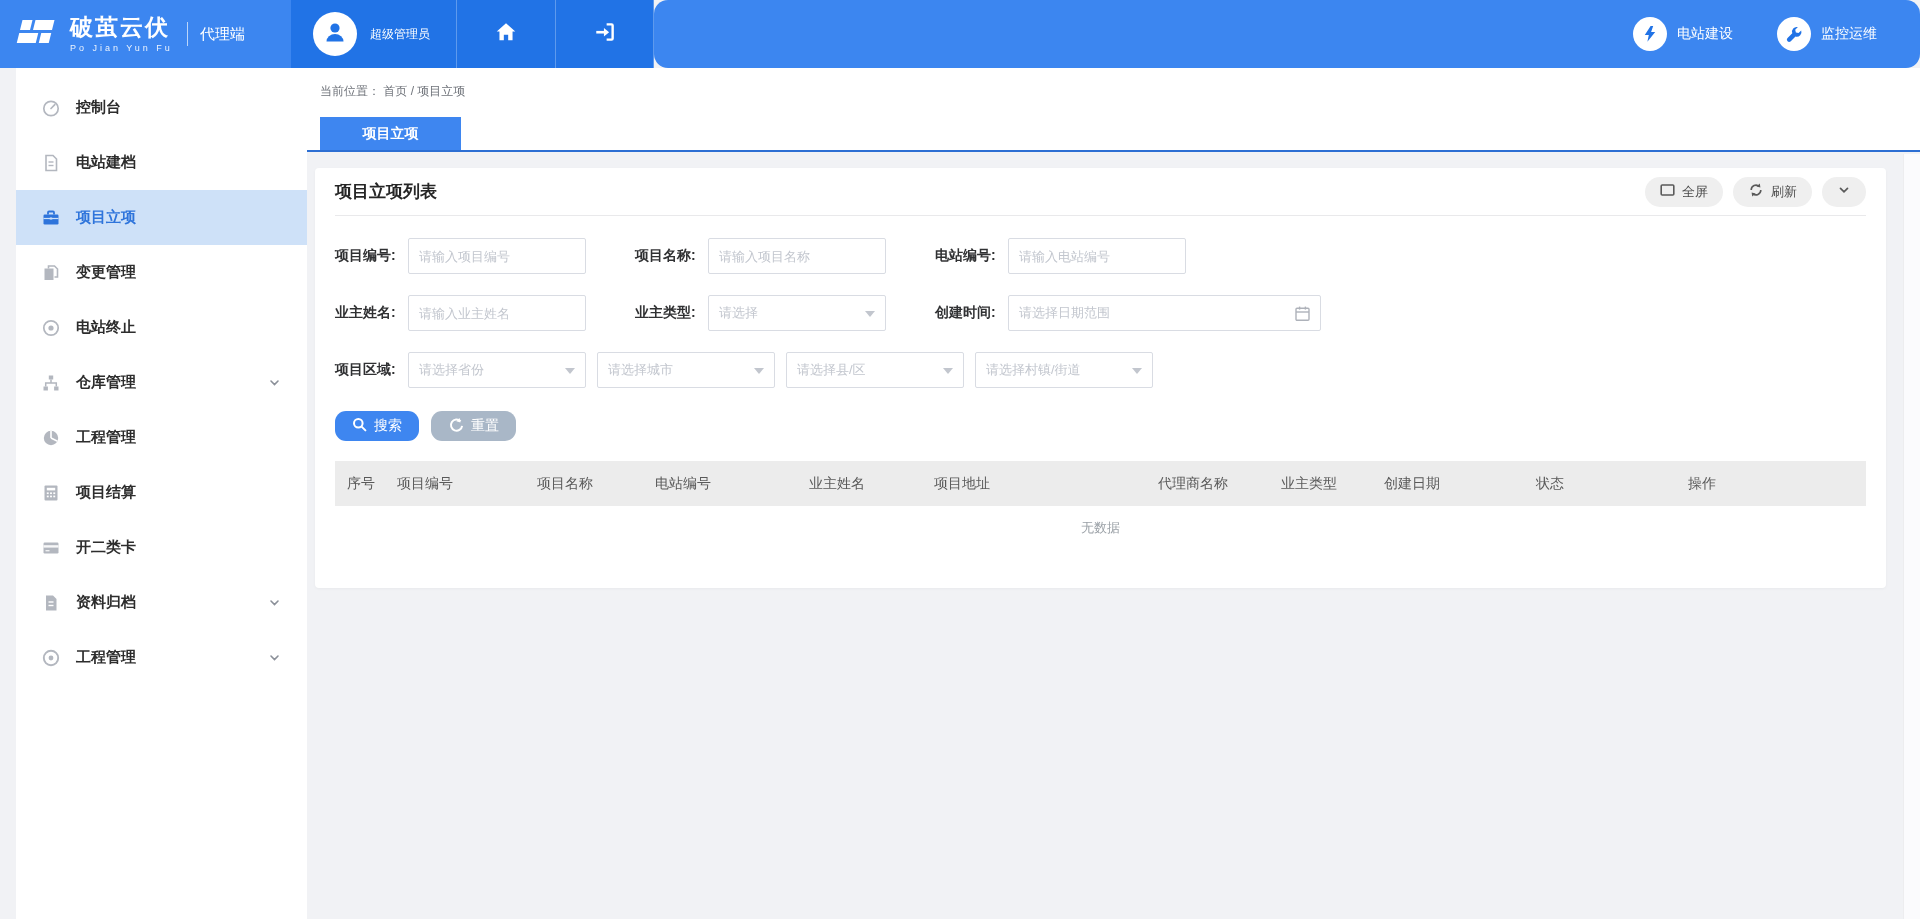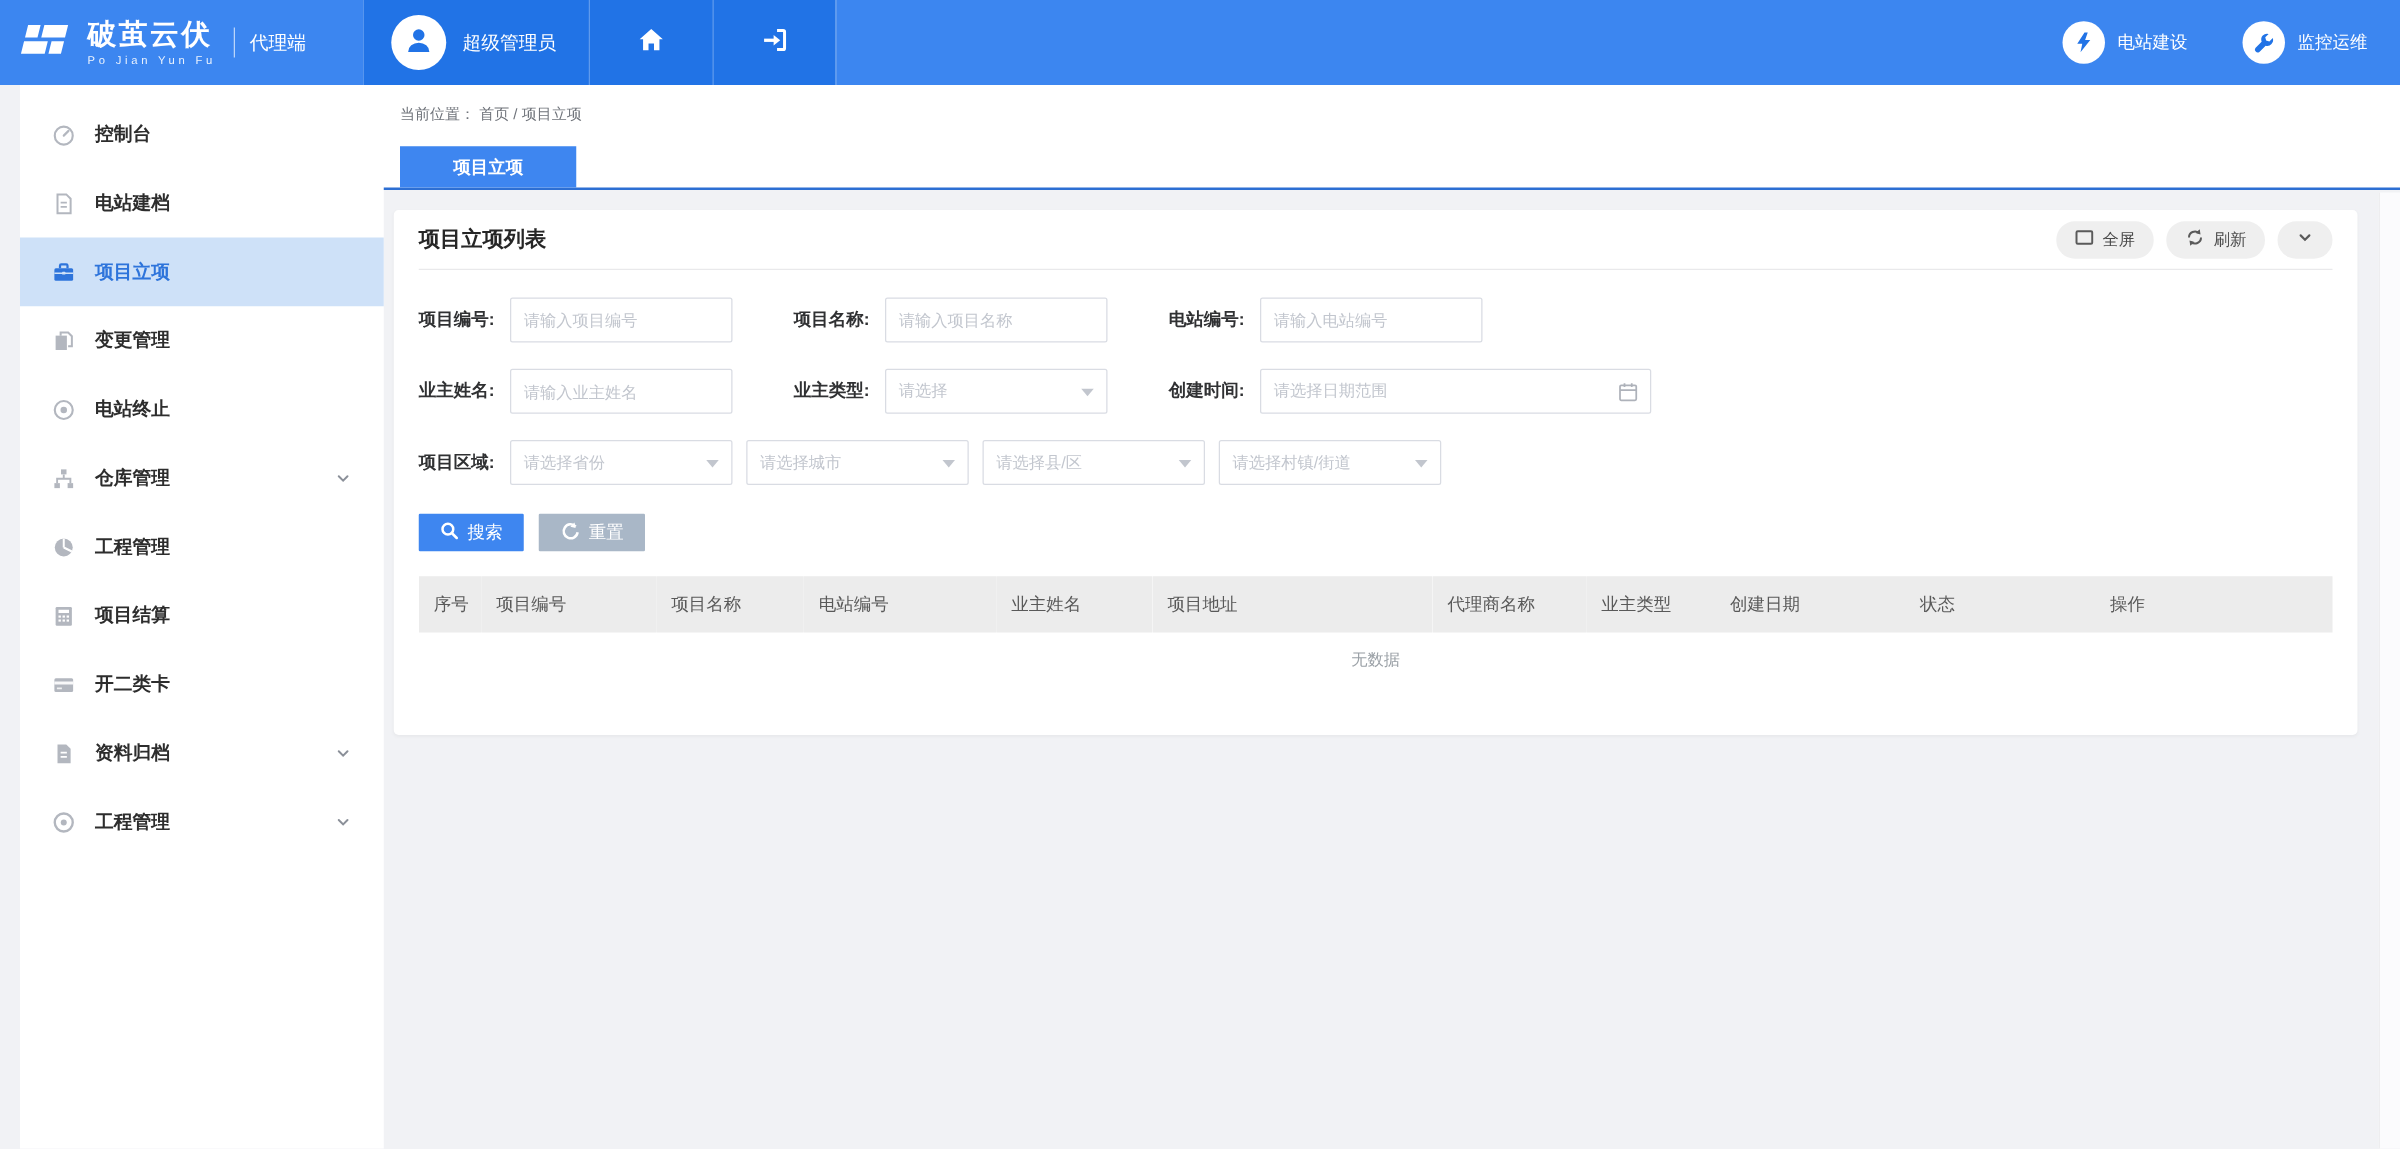--- a/index.html
+++ b/index.html
@@ -10,24 +10,24 @@
   .header { position:absolute; top:0; left:0; right:0; height:68px; display:flex; align-items:stretch; z-index:10; }
   .logo-area { width:291px; background:#3C86F0; display:flex; align-items:center; padding-left:16px; flex:none; }
   .logo-text { margin-left:10px; }
   .logo-title { color:#fff; font-size:23px; font-weight:bold; letter-spacing:2px; line-height:1; }
   .logo-sub { color:rgba(255,255,255,.9); font-size:9px; letter-spacing:3px; margin-top:4px; }
   .logo-sep { width:1px; height:24px; background:rgba(255,255,255,.65); margin:0 12px 0 14px; }
   .logo-badge { color:#fff; font-size:15px; }
   .hdr-dark { display:flex; background:#2173E6; flex:none; }
   .user-sec { display:flex; align-items:center; padding:0 26px 0 22px; }
   .avatar { width:44px; height:44px; border-radius:50%; background:#fff; display:flex; align-items:center; justify-content:center; }
-  .user-name { color:#fff; font-size:15px; margin-left:13px; }
+  .user-name { color:#fff; font-size:12px; margin-left:13px; }
   .hdr-btn { width:99px; display:flex; align-items:center; justify-content:center; border-left:1px solid rgba(255,255,255,.28); cursor:pointer; }
   .hdr-btn:last-child { border-right:1px solid rgba(255,255,255,.28); }
-  .hdr-rest { flex:1; background:#3C86F0; display:flex; align-items:center; justify-content:flex-end; padding-right:26px; }
+  .hdr-rest { flex:1; background:#3C86F0; display:flex; align-items:center; justify-content:flex-end; padding-right:43px;border-radius:14px; }
   .hdr-link { display:flex; align-items:center; color:#fff; font-size:14px; margin-left:44px; cursor:pointer; }
   .hdr-link .circ { width:34px; height:34px; border-radius:50%; background:#fff; display:flex; align-items:center; justify-content:center; margin-right:10px; }
 
   
   .sidebar { position:absolute; top:68px; left:16px; bottom:0; width:291px; background:#fff; padding-top:12px; z-index:5; }
   .side-item { height:55px; display:flex; align-items:center; padding:0 26px 0 25px; cursor:pointer; color:#2d2d2d; }
   .side-item .s-icon { width:20px; height:20px; color:#b3b7bf; margin-right:15px; flex:none; display:flex; }
   .side-item .s-label { font-size:15px; font-weight:600; flex:1; }
   .side-item .s-chev { color:#8b9099; display:flex; }
   .side-item.active { background:#CEE1F8; color:#2E74DB; }
@@ -55,21 +55,21 @@
   .f-label { width:73px; flex:none; font-size:14px; font-weight:600; color:#303133; }
   .f-input { width:178px; height:36px; border:1px solid #d9dce3; border-radius:2px; padding:0 10px; font-size:13px; color:#333; outline:none; font-family:inherit; }
   .f-input::placeholder { color:#c2c6ce; }
   .f-select { position:relative; width:178px; height:36px; border:1px solid #d9dce3; border-radius:2px; display:flex; align-items:center; padding:0 26px 0 10px; font-size:13px; color:#c2c6ce; cursor:pointer; background:#fff; }
   .f-select .caret { position:absolute; right:10px; top:15px; width:0; height:0; border-left:5px solid transparent; border-right:5px solid transparent; border-top:6px solid #c2c6ce; }
   .f-select + .f-select { margin-left:11px; }
   .f-date { position:relative; width:313px; height:36px; border:1px solid #d9dce3; border-radius:2px; display:flex; align-items:center; padding:0 36px 0 10px; font-size:13px; color:#c2c6ce; cursor:pointer; background:#fff; }
   .f-date .cal { position:absolute; right:9px; top:9px; display:flex; }
 
   .btn-row { margin-top:23px; display:flex; }
-  .btn { height:30px; border:none; border-radius:1px; display:inline-flex; align-items:center; gap:7px; font-size:14px; color:#fff; padding:0 17px; cursor:pointer; font-family:inherit; }
+  .btn { height:30px; border:none; border-radius:11px; display:inline-flex; align-items:center; gap:7px; font-size:14px; color:#fff; padding:0 17px; cursor:pointer; font-family:inherit; }
   .btn-search { background:#3E86F0; }
   .btn-reset { background:#A9B7C7; margin-left:12px; }
 
   
   .tbl { width:100%; border-collapse:collapse; table-layout:fixed; margin-top:20px; }
   .tbl th { background:#ececec; height:45px; font-size:14px; font-weight:400; color:#595959; text-align:left; padding:0 6px 0 12px; white-space:nowrap; overflow:hidden; }
   .tbl td.empty { height:44px; text-align:center; color:#9aa0a6; font-size:13px; }
 </style>
 </head>
 <body>

